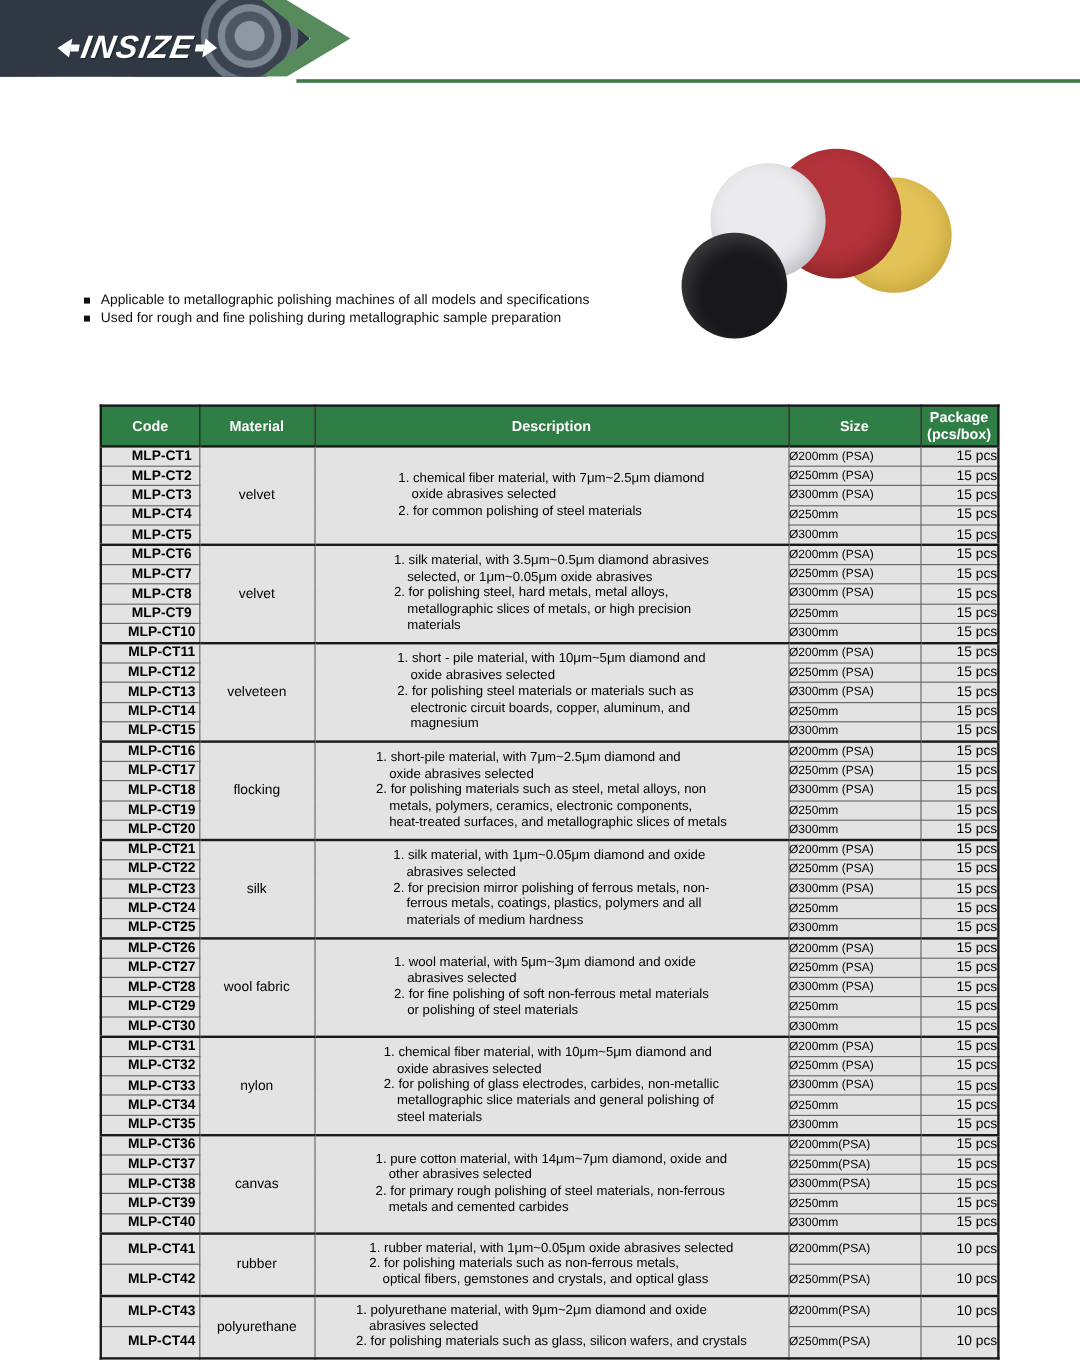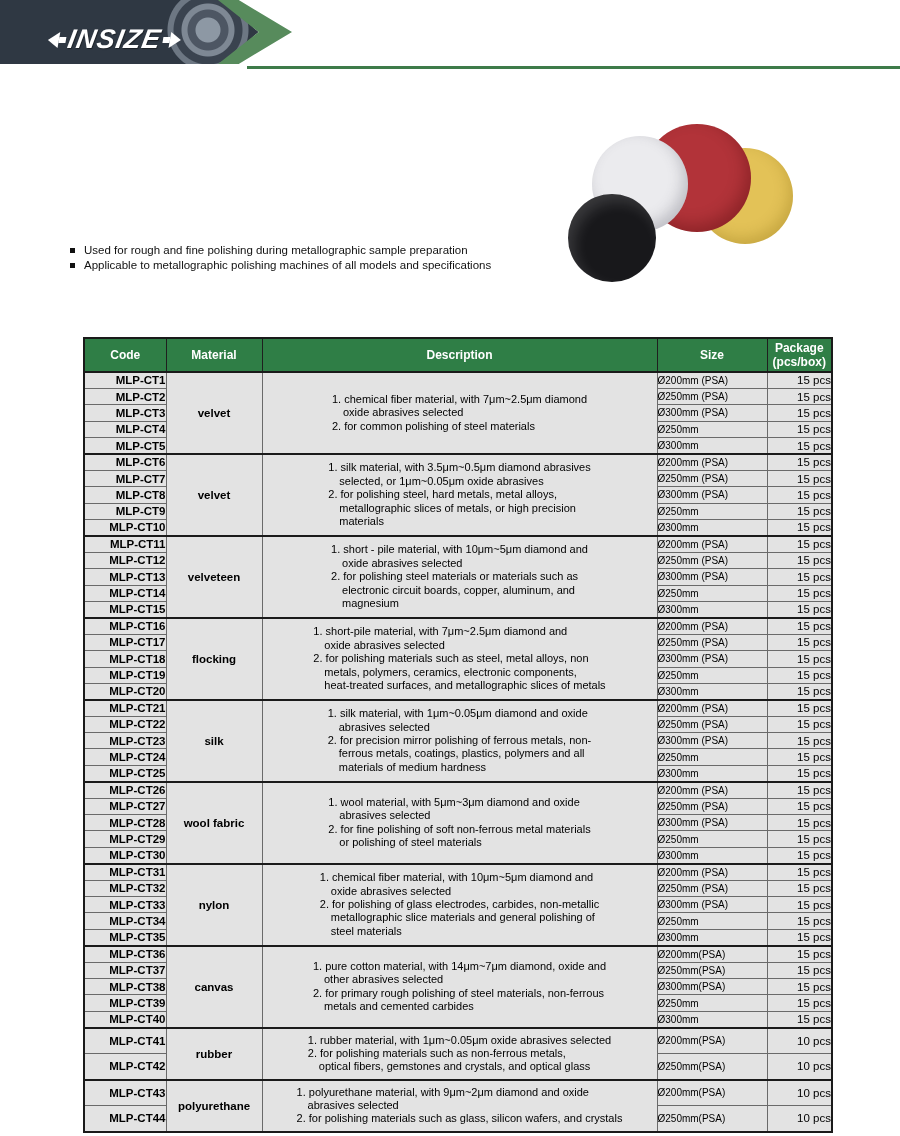--- a/index.html
+++ b/index.html
@@ -47,22 +47,22 @@
   .bullet-sq{display:inline-block;width:5px;height:5px;background:#111;margin-right:9px;flex:0 0 auto;}
 
   
   #table-wrap{position:absolute;left:83px;top:305px;margin-top:32px;}
   table.catalog{border-collapse:collapse;width:748px;table-layout:fixed;border:2px solid #1a1a1a;}
   col.c-code{width:82px;} col.c-mat{width:96px;} col.c-desc{width:395px;} col.c-size{width:110px;} col.c-pkg{width:65px;}
   thead th{background:var(--header-green);color:#fff;border:1px solid #1f1f1f;border-bottom:2px solid #1a1a1a;
     font-size:12px;font-weight:bold;height:34px;line-height:14px;text-align:center;vertical-align:middle;}
   tbody td{background:#e3e3e3;border:1px solid #6a6a6a;vertical-align:middle;font-size:11px;}
   tr.group-start td{border-top:2px solid #1a1a1a;}
-  td.code{font-weight:bold;font-size:11.5px;padding-left:19px;text-align:right;}
-  td.material{text-align:center;font-size:11.5px;font-weight:bold;}
+  td.code{font-weight:bold;font-size:11.5px;padding-left:19px;text-align:center;}
+  td.material{text-align:center;font-size:11.5px;}
   td.desc{text-align:center;}
   .desc-inner{display:inline-block;text-align:left;line-height:13.4px;font-size:11px;}
   .desc-inner .cont{padding-left:11px;}
   td.size{font-size:10px;text-align:left;}
   td.pkg{text-align:right;font-size:11.5px;}
   tr.r5{height:16.4px;} tr.r2{height:26px;}
 </style>
 </head>
 <body>
 
@@ -83,25 +83,25 @@
 
 
   <div class="disc disc-yellow" style="background-color: rgb(227, 194, 87);"></div>
   <div class="disc disc-red" style="background-color: rgb(178, 51, 57);"></div>
   <div class="disc disc-white" style="background-color: rgb(235, 235, 238);"></div>
   <div class="disc disc-black" style="background-color: rgb(24, 24, 27);"></div>
 
   <div id="bullets">
       <div class="bullet-item">
         <span class="bullet-sq"></span>
-        <span>Used for rough and fine polishing during metallographic sample preparation</span>
+        <span>Applicable to metallographic polishing machines of all models and specifications</span>
       </div>
       <div class="bullet-item">
         <span class="bullet-sq"></span>
-        <span>Applicable to metallographic polishing machines of all models and specifications</span>
+        <span>Used for rough and fine polishing during metallographic sample preparation</span>
       </div>
     </div>
 
   <div id="table-wrap">
     <table class="catalog">
       <colgroup>
         <col class="c-code">
           <col class="c-mat">
           <col class="c-desc">
           <col class="c-size">

